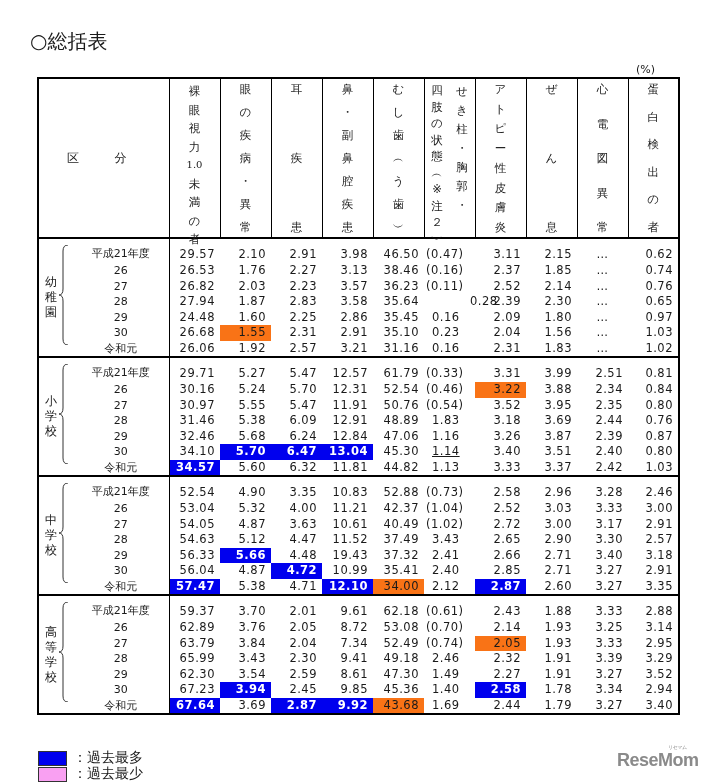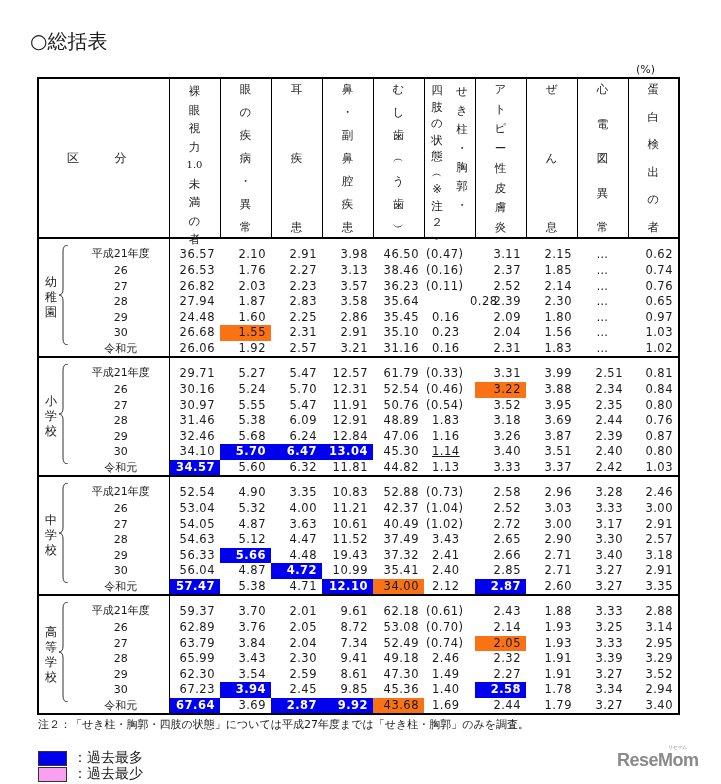--- a/index.html
+++ b/index.html
@@ -219,21 +219,21 @@
             <span>26</span>
             <span>27</span>
             <span>28</span>
             <span>29</span>
             <span>30</span>
             <span>令和元</span>
           </div>
         </td>
         <td class="data">
           <div class="vals">
-            <span class="first">36.57</span>
+            <span class="first">29.57</span>
             <span class="">26.53</span>
             <span class="">26.82</span>
             <span class="">27.94</span>
             <span class="">24.48</span>
             <span class="">26.68</span>
             <span class="">26.06</span>
           </div>
         </td>
         <td class="data">
           <div class="vals">
@@ -726,21 +726,20 @@
             <span class="">3.52</span>
             <span class="">2.94</span>
             <span class="">3.40</span>
           </div>
         </td>
       </tr>
     </tbody>
 </table>
 
 <div class="notes">
-  <div>注２：「せき柱・胸郭・四肢の状態」については平成27年度までは「せき柱・胸郭」のみを調査。</div>
 </div>
 
 <div class="legend">
   <div class="row">
     <div class="sw" style="background:#0000ee"></div>
     <span>：過去最多</span>
   </div>
   <div class="row">
     <div class="sw" style="background:#f9a0f2"></div>
     <span>：過去最少</span>

